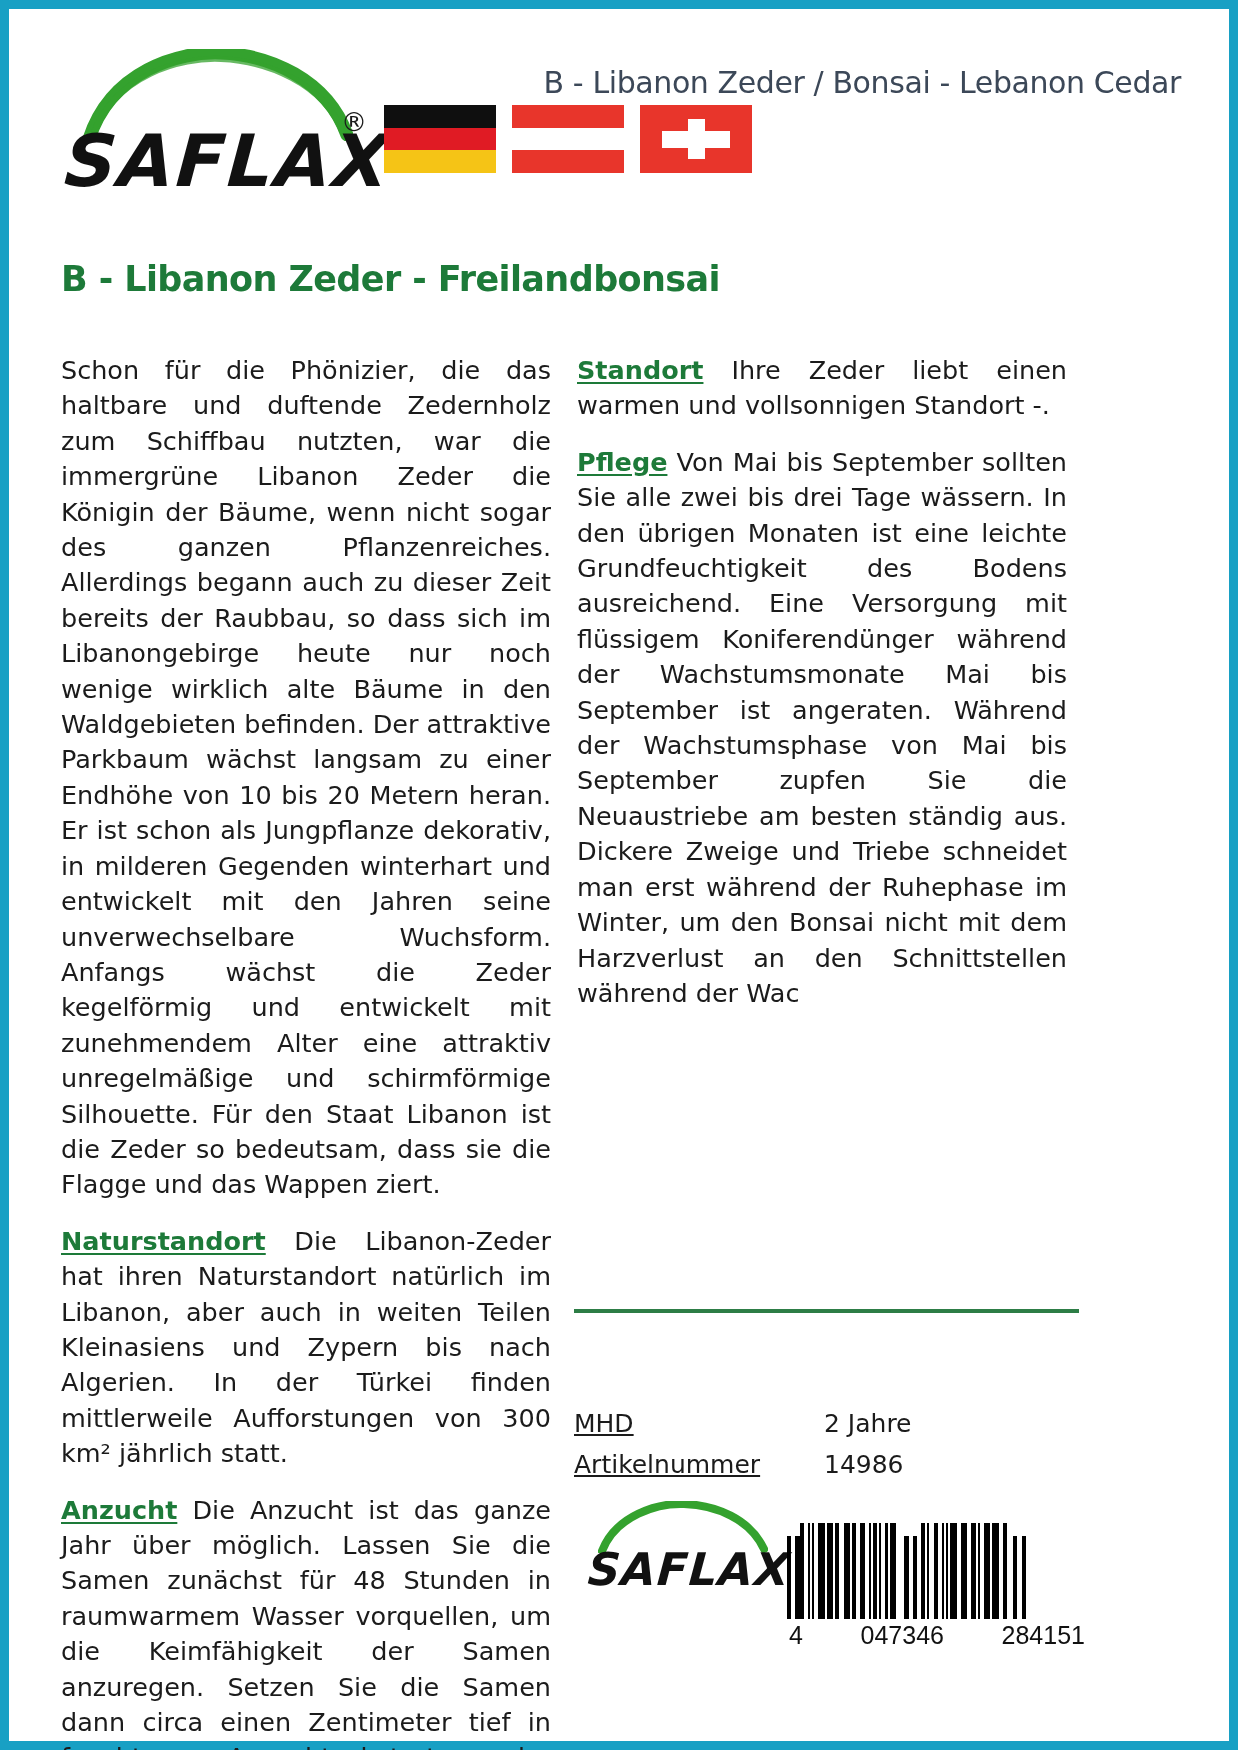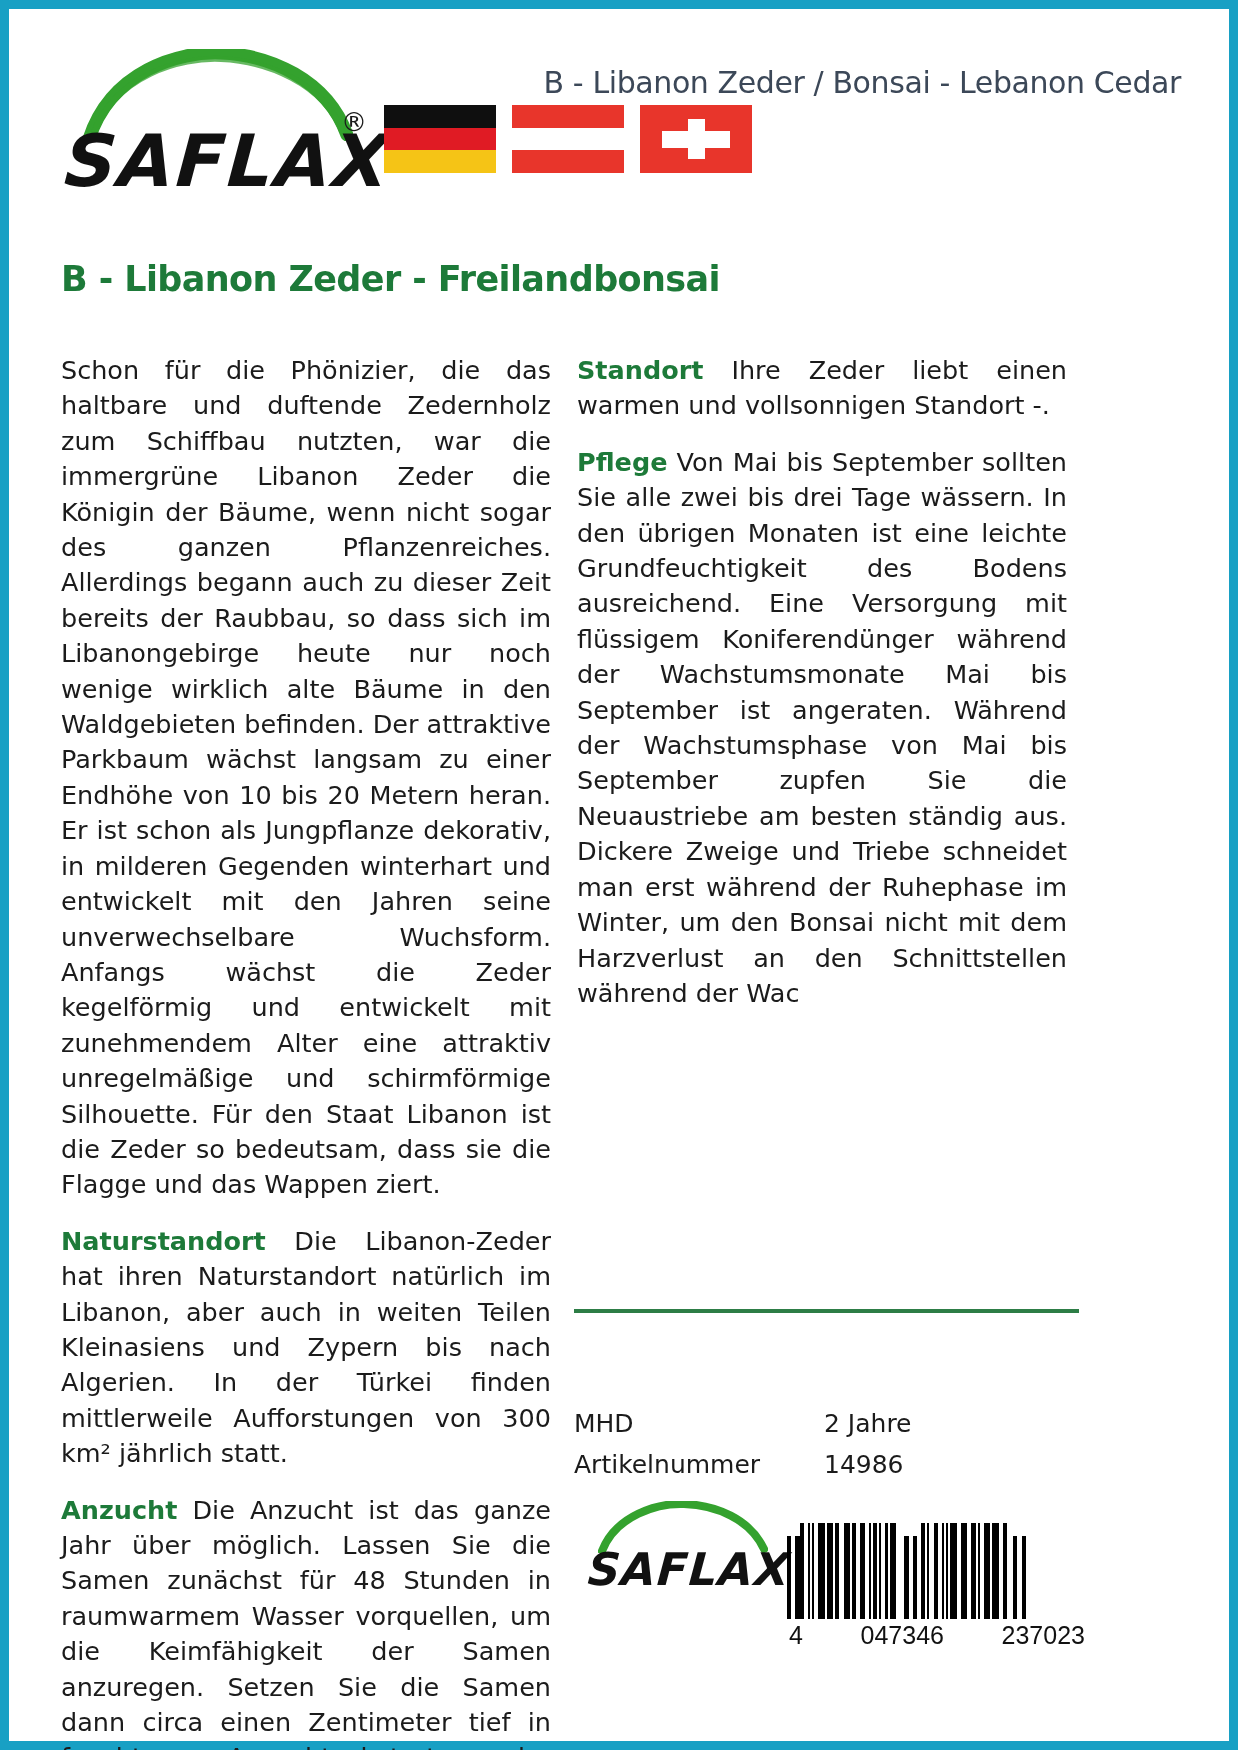--- a/index.html
+++ b/index.html
@@ -110,41 +110,42 @@
     line-height:35.4px;
     color:#1b1b1b;
     text-align:justify;
     margin-bottom:21px;
     hyphens:manual;
   }
   p.body:last-child{ margin-bottom:0; }
   .sec-head{
     color:#1d7a39;
     font-weight:700;
+    text-decoration:underline;
     text-underline-offset:3px;
   }
 
   
   .footer-block{
     position:absolute;
     left:565px;
     top:1300px;
     width:505px;
   }
   .divider{
     height:4px; background:#2d7d46; width:100%;
     margin-bottom:96px;
   }
   .meta-row{
     display:flex;
     font-size:25px;
     color:#1b1b1b;
     margin-bottom:12px;
   }
-  .meta-label{ width:250px; }
+  .meta-label{ width:250px;text-decoration:underline; }
   .meta-value{ }
   .footer-bottom{
     position:relative;
     margin-top:22px;
     height:150px;
   }
   .mini-brand{
     position:absolute; left:14px; top:0;
     width:200px; height:110px;
   }
@@ -316,20 +317,20 @@
               <span style="width: 4.2px;"></span>
               <span style="width: 2.1px; background: transparent;"></span>
               <span style="width: 4.2px; background: transparent;"></span>
               <span class="sh" style="width: 4.2px;"></span>
               <span style="width: 4.2px; background: transparent;"></span>
               <span class="sh" style="width: 4.2px;"></span>
             </div>
         <div class="barnums">
           <span>4</span>
           <span>047346</span>
-          <span>237023</span>
+          <span>284151</span>
         </div>
       </div>
     </div>
   </div>
 
 </div>
 </div>
 
 </body></html>

